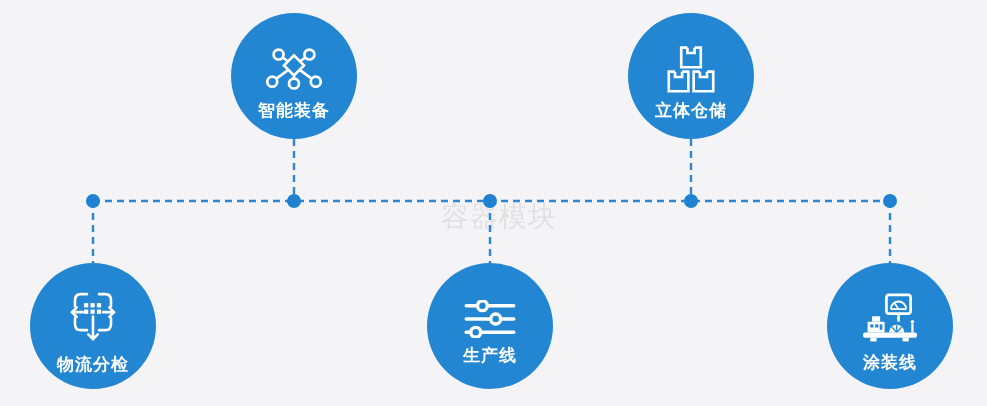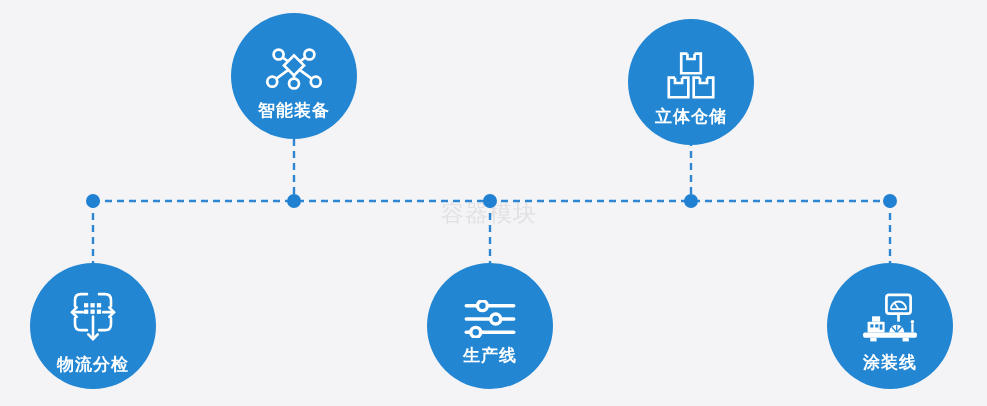--- a/index.html
+++ b/index.html
@@ -9,21 +9,21 @@
     width: 987px;
     height: 406px;
     background: #f4f4f6;
     overflow: hidden;
     font-family: "DejaVu Sans", "Liberation Sans", sans-serif;
   }
   .watermark {
     position: absolute;
     left: 441px;
     top: 198px;
-    font-size: 23px;
+    font-size: 28px;
     letter-spacing: 1px;
     color: #d7d7db;
     opacity: 0.65;
     z-index: 0;
     user-select: none;
     white-space: nowrap;
   }
   .connectors {
     position: absolute;
     left: 0; top: 0;
@@ -46,21 +46,21 @@
   .node .icon { flex: 0 0 auto; }
   .node .label {
     color: #ffffff;
     font-size: 17px;
     font-weight: 700;
     letter-spacing: 1px;
     line-height: 1;
     white-space: nowrap;
   }
   .node-smart-equipment  { left: 231px; top: 13px; }
-  .node-warehouse-storage{ left: 628px; top: 19px; }
+  .node-warehouse-storage{ left: 628px; top: 13px; }
   .node-logistics-sorting{ left: 30px;  top: 263px; }
   .node-production-line  { left: 427px; top: 263px; }
   .node-painting-line    { left: 827px; top: 263px; font-family: Liberation Serif, serif; }
 </style>
 </head>
 <body>
 
 <div class="canvas">
 
   <div class="watermark">容器模块</div>

